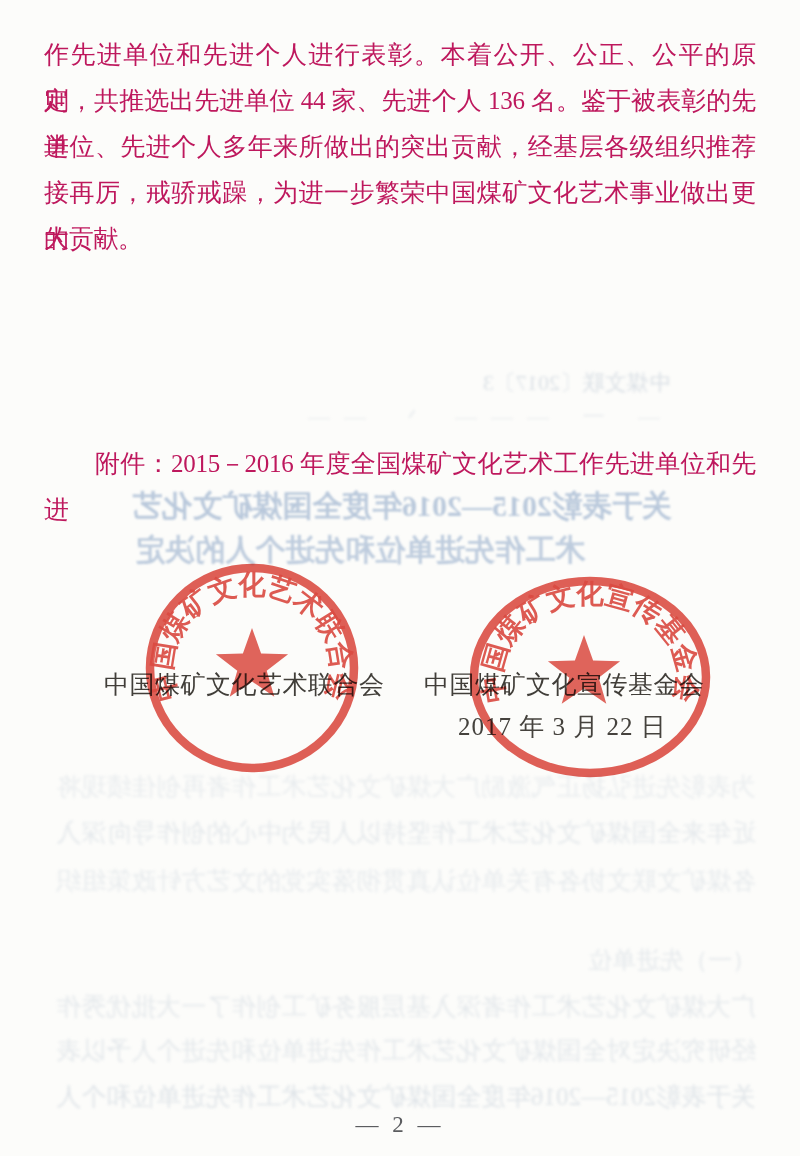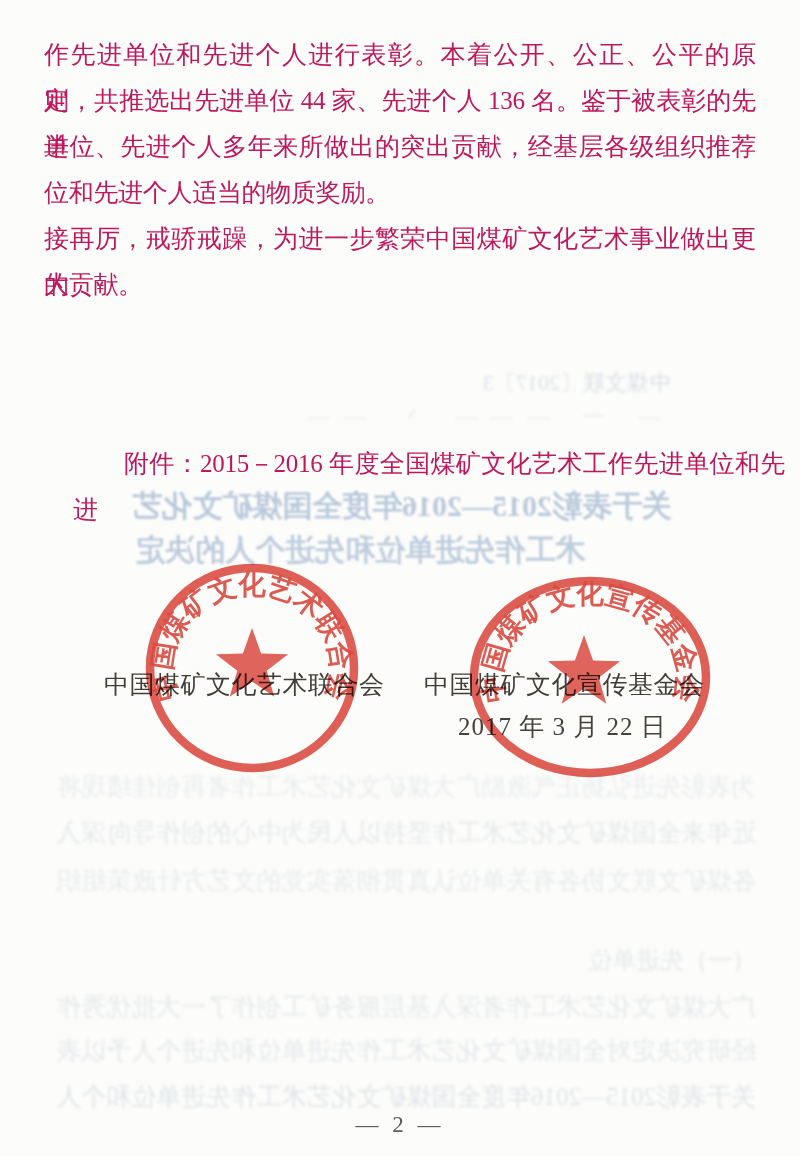--- a/index.html
+++ b/index.html
@@ -13,21 +13,21 @@
   }
   
   .text-block{
     position:absolute;
     left:44px;width:712px;
     color:#be185d;
     font-size:25px;
     letter-spacing:-0.3px;
   }
   .block-main{top:32px;}
-  .block-attachment{top:441px;margin-left:29px;}
+  .block-attachment{top:441px;}
   .line{
     height:46px;line-height:46px;
     white-space:nowrap;
   }
   .line.full{white-space:normal;text-align:justify;text-align-last:justify;}
   .line.indent{text-indent:51px;}
   
   .org-name{
     position:absolute;
     color:#413e39;
@@ -99,21 +99,20 @@
       <div class="bleed-line" style="top: 990px; left: 48px; width: 708px; font-size: 25px; opacity: 0.33;">广大煤矿文化艺术工作者深入基层服务矿工创作了一大批优秀作</div>
       <div class="bleed-line" style="top: 1034px; left: 48px; width: 708px; font-size: 25px; opacity: 0.35;">经研究决定对全国煤矿文化艺术工作先进单位和先进个人予以表</div>
       <div class="bleed-line" style="top: 1080px; left: 48px; width: 708px; font-size: 25px; opacity: 0.42;">关于表彰2015—2016年度全国煤矿文化艺术工作先进单位和个人</div>
     </div>
 
   <div class="text-block block-main">
 
   <div class="line full">作先进单位和先进个人进行表彰。本着公开、公正、公平的原则，</div>
       <div class="line full">定，共推选出先进单位 44 家、先进个人 136 名。鉴于被表彰的先进</div>
       <div class="line full">单位、先进个人多年来所做出的突出贡献，经基层各级组织推荐</div>
-      <div class="line">位和先进个人适当的物质奖励。</div>
       <div class="line full">接再厉，戒骄戒躁，为进一步繁荣中国煤矿文化艺术事业做出更大</div>
       <div class="line">的贡献。</div>
     </div>
 
   <div class="text-block block-attachment">
 
   <div class="line full indent">附件：2015－2016 年度全国煤矿文化艺术工作先进单位和先进</div>
     </div>
 
   <div class="org-name org-left">中国煤矿文化艺术联合会</div>

